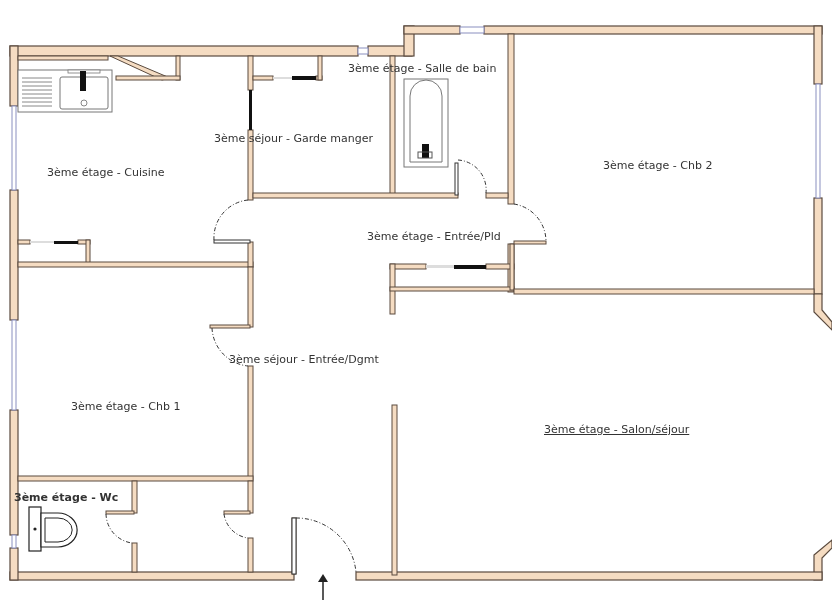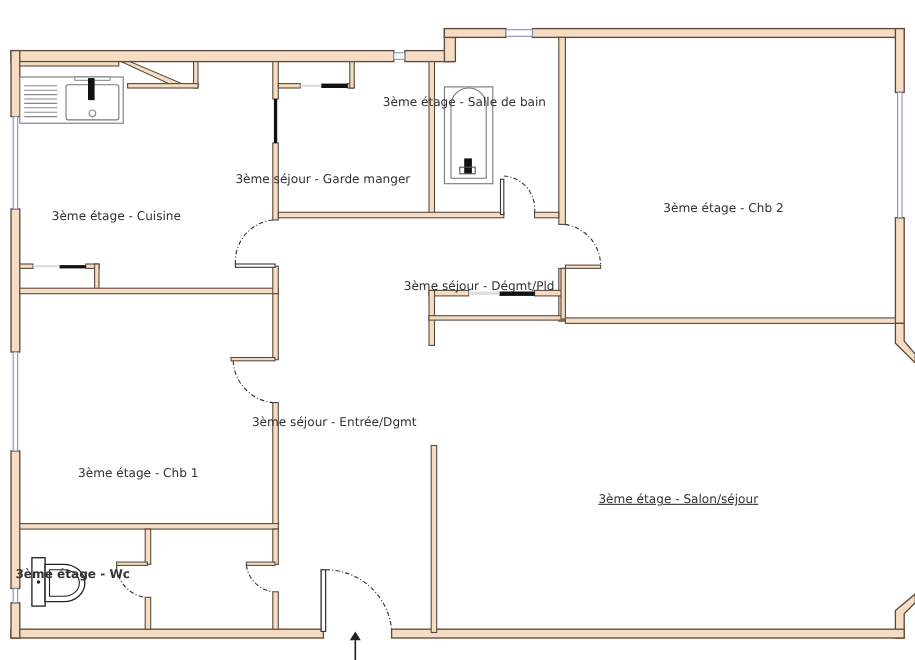--- a/index.html
+++ b/index.html
@@ -5,21 +5,21 @@
   html, body { margin:0; padding:0; background:#ffffff; }
   body { width:832px; height:600px; overflow:hidden; position:relative; font-family:"DejaVu Sans", sans-serif; }
   #plan { position:absolute; left:0; top:0; width:832px; height:600px; }
   .wall { fill:#f5dcc2; stroke:#5a4a3e; stroke-width:1.2; }
   .inwall { fill:#f5dcc2; stroke:#5a4a3e; stroke-width:1; }
   .win { fill:#ffffff; stroke:#8a8fbf; stroke-width:1; }
   .door-arc { fill:none; stroke:#333; stroke-width:1; stroke-dasharray:4 2 1 2; }
   .door-leaf { fill:#ffffff; stroke:#333; stroke-width:1; }
   .fixture { fill:#ffffff; stroke:#777; stroke-width:1; }
   .blk { fill:#111; }
-  .lbl { position:absolute; font-size:11px; color:#333; white-space:nowrap; font-family:"DejaVu Sans", sans-serif;margin-top:24px; }
+  .lbl { position:absolute; font-size:11px; color:#333; white-space:nowrap; font-family:"DejaVu Sans", sans-serif; }
 </style>
 </head>
 <body>
 
 <svg id="plan" viewBox="0 0 832 600" xmlns="http://www.w3.org/2000/svg">
 
   <g>
 
     <rect class="wall" x="10" y="46" width="348" height="10"></rect>
 
@@ -166,17 +166,17 @@
   <g>
     <line x1="323" y1="600" x2="323" y2="582" stroke="#222" stroke-width="1.5"></line>
     <polygon points="318,582 328,582 323,574" fill="#222"></polygon>
   </g>
 </svg>
 
 <div class="lbl" style="left:47px; top:166px;">3ème étage - Cuisine</div>
 <div class="lbl" style="left:214px; top:132px;">3ème séjour - Garde manger</div>
 <div class="lbl" style="left:348px; top:62px;">3ème étage - Salle de bain</div>
 <div class="lbl" style="left:603px; top:159px;">3ème étage - Chb 2</div>
-<div class="lbl" style="left:367px; top:230px;">3ème séjour - Dégmt/Pld</div>
+<div class="lbl" style="left:367px; top:230px;">3ème étage - Entrée/Pld</div>
 <div class="lbl" style="left:229px; top:353px;">3ème séjour - Entrée/Dgmt</div>
 <div class="lbl" style="left:71px; top:400px;text-align:right;">3ème étage - Chb 1</div>
 <div class="lbl" style="left:544px; top:423px;text-decoration:underline;">3ème étage - Salon/séjour</div>
 <div class="lbl" style="left:14px; top:491px;font-weight:bold;">3ème étage - Wc</div>
 
 </body></html>

